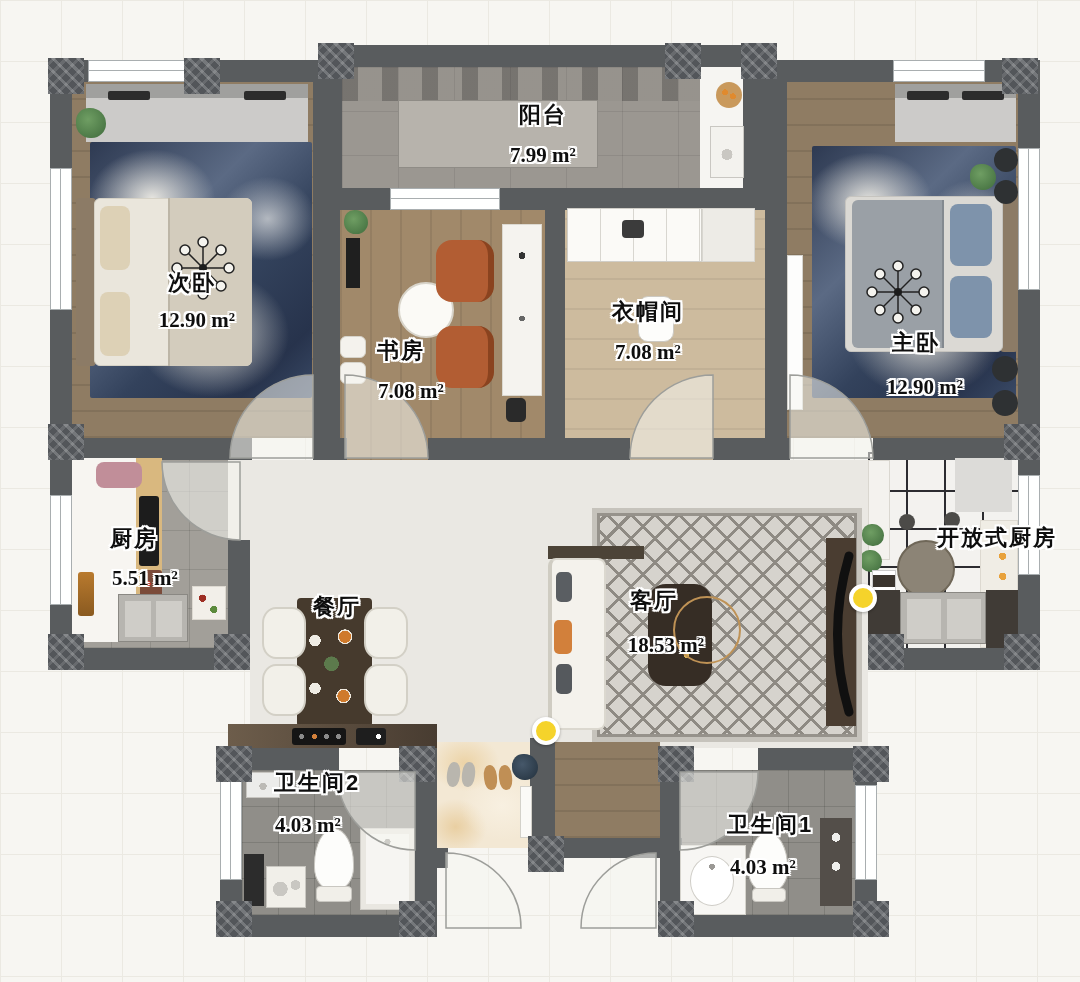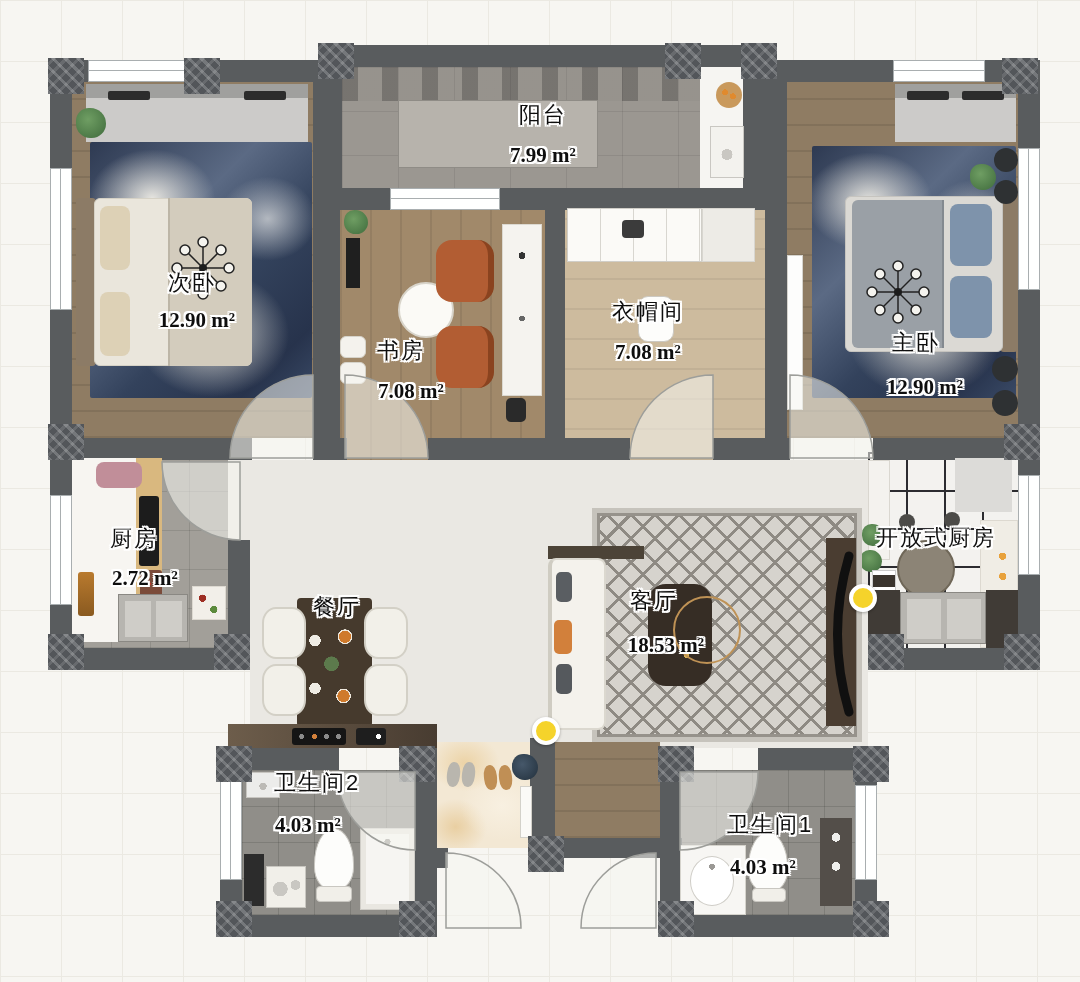--- a/index.html
+++ b/index.html
@@ -41,21 +41,21 @@
     box-shadow:inset 0 0 0 5px #c6c3bc,inset 0 0 0 8px #96928b}
   .curtain{background:linear-gradient(#a0a09e 0 14px,#cccbc9 14px);z-index:3}
   .curtain::before,.curtain::after{content:"";position:absolute;top:7px;width:42px;height:9px;background:#2c2c2c;border-radius:2px}
   .curtain::before{left:10%}.curtain::after{right:10%}
   .green-blob{border-radius:45% 55% 50% 50%;background:radial-gradient(circle at 40% 38%,#6f9e63,#3f6b3c);z-index:3}
   .f{z-index:3}
   .chair{width:44px;height:52px;background:#f2f0e9;border:2px solid #d3d0c6;border-radius:14px/16px;z-index:3}
   .sink{background:#b7b5b0;border:1px solid #8a8883;z-index:3}
   .room-label,.room-area{position:absolute;transform:translate(-50%,-50%);color:#0e0e0e;white-space:nowrap;z-index:6;
     text-shadow:-2px -2px 0 #fff,2px -2px 0 #fff,-2px 2px 0 #fff,2px 2px 0 #fff,-2px 0 0 #fff,2px 0 0 #fff,0 -2px 0 #fff,0 2px 0 #fff}
-  .room-label{font-weight:400;font-size:22px;letter-spacing:2px}
+  .room-label{font-weight:700;font-size:22px;letter-spacing:2px}
   .room-area{font-family:"Liberation Serif","DejaVu Serif",serif;font-weight:700;font-size:21px}
   .overlay-svg{position:absolute;left:0;top:0;z-index:5;pointer-events:none}
   .marker{position:absolute;width:20px;height:20px;border-radius:50%;background:#f5d32b;border:4px solid #fff;
     box-shadow:0 1px 3px rgba(0,0,0,.3);transform:translate(-50%,-50%);z-index:7;cursor:pointer}
 </style>
 </head>
 <body>
 
 <div class="canvas">
 
@@ -300,28 +300,28 @@
   <div class="room-label" style="left:401px;top:351px">书房</div>
   <div class="room-area" style="left:411px;top:391px">7.08 m²</div>
 
   <div class="room-label" style="left:648px;top:312px">衣帽间</div>
   <div class="room-area" style="left:648px;top:352px">7.08 m²</div>
 
   <div class="room-label" style="left:916px;top:343px">主卧</div>
   <div class="room-area" style="left:925px;top:387px">12.90 m²</div>
 
   <div class="room-label" style="left:134px;top:539px">厨房</div>
-  <div class="room-area" style="left:145px;top:578px">2.72 m²</div>
+  <div class="room-area" style="left:145px;top:578px">5.51 m²</div>
 
   <div class="room-label" style="left:337px;top:607px">餐厅</div>
 
   <div class="room-label" style="left:654px;top:601px">客厅</div>
   <div class="room-area" style="left:666px;top:645px">18.53 m²</div>
 
-  <div class="room-label" style="left:936px;top:538px">开放式厨房</div>
+  <div class="room-label" style="left:997px;top:538px">开放式厨房</div>
 
   <div class="room-label" style="left:317px;top:783px">卫生间2</div>
   <div class="room-area" style="left:308px;top:825px">4.03 m²</div>
 
   <div class="room-label" style="left:770px;top:825px">卫生间1</div>
   <div class="room-area" style="left:763px;top:867px">4.03 m²</div>
 
   <div class="marker" style="left:546px;top:731px"></div>
   <div class="marker" style="left:863px;top:598px"></div>
 

